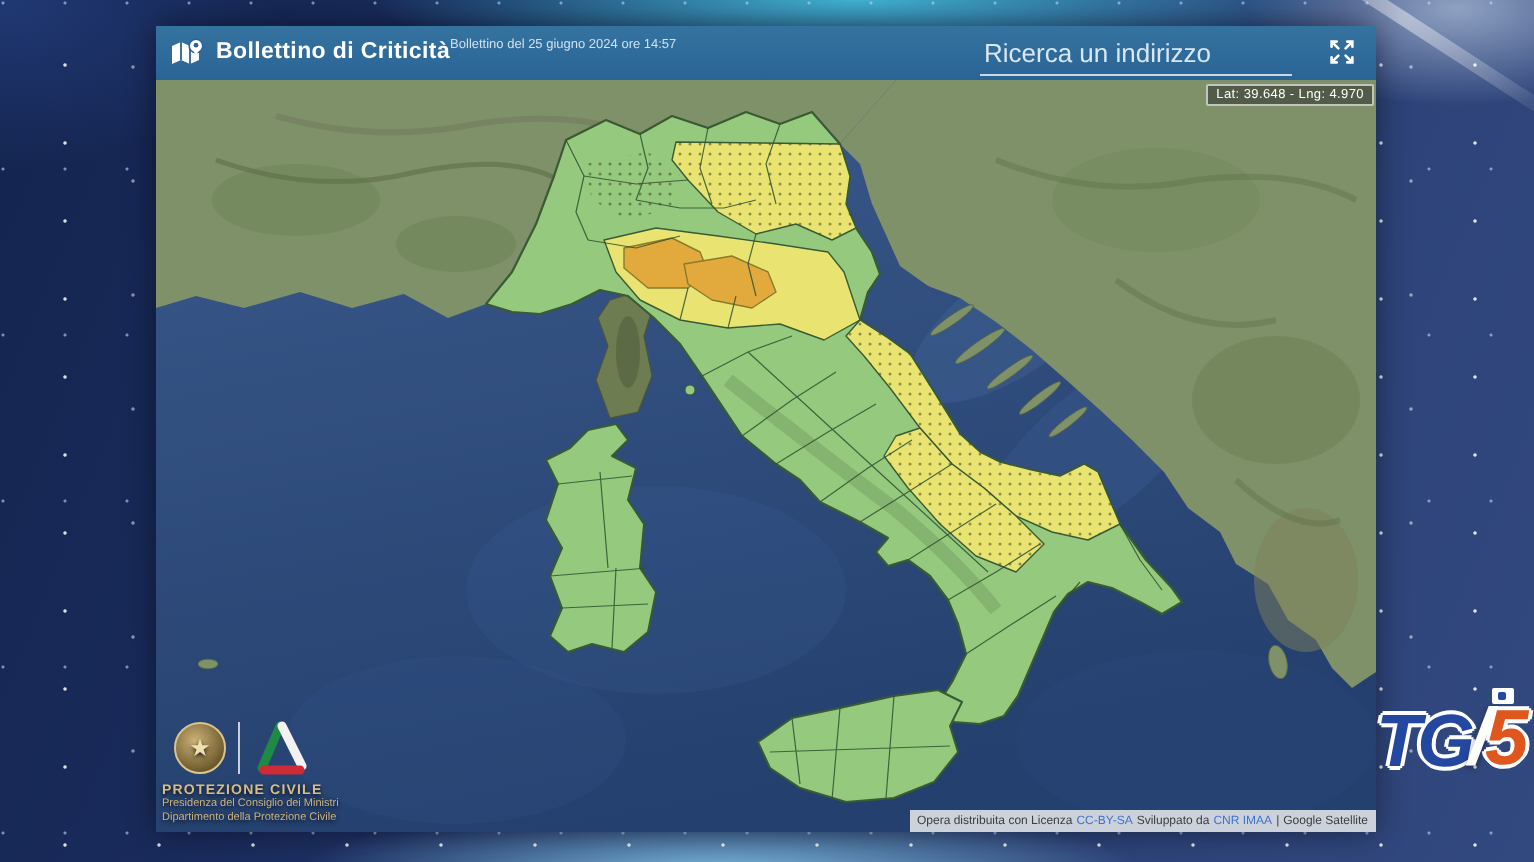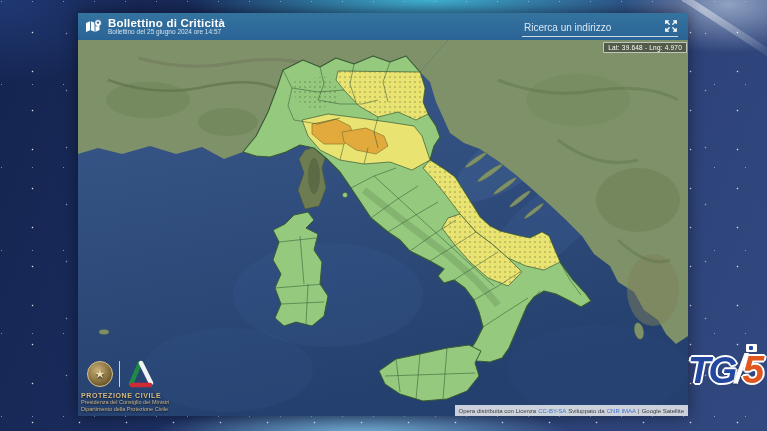--- a/index.html
+++ b/index.html
@@ -26,26 +26,26 @@
   }
   .streak{position:absolute;right:-30px;top:6px;width:190px;height:7px;
     background:linear-gradient(90deg,rgba(255,255,255,0),rgba(255,255,255,.45),rgba(255,255,255,0));
     transform:rotate(33deg);pointer-events:none;}
 
   
   #panel{position:absolute;left:78px;top:13px;width:610px;height:403px;box-shadow:0 0 14px rgba(0,0,0,.45);}
   #header{position:absolute;left:0;top:0;width:100%;height:27px;z-index:5;
     background:linear-gradient(#35739f,#2a6496);display:flex;align-items:center;}
   .title-block{display:flex;align-items:center;gap:5px;padding-left:7px;color:#fff;}
-  .title-texts{display:flex;flex-direction:column;line-height:1.05;}
+  .title-texts{display:flex;flex-direction:row;line-height:1.05;}
   .title-main{font-size:11.5px;font-weight:bold;letter-spacing:.2px;}
   .title-sub{font-size:6.5px;color:#cfe1f0;}
   #search-wrap{position:absolute;left:412px;top:4px;width:156px;}
   #search-input{width:100%;background:transparent;border:none;border-bottom:1px solid rgba(255,255,255,.75);
-    color:#eaf3fb;font-size:10px;padding:2px 2px 3px;outline:none;font-family:"Liberation Sans",sans-serif;margin-left:32px;}
+    color:#eaf3fb;font-size:13px;padding:2px 2px 3px;outline:none;font-family:"Liberation Sans",sans-serif;}
   #search-input::placeholder{color:#d9e7f3;opacity:1;}
   #expand-btn{position:absolute;left:585px;top:6px;width:16px;height:16px;cursor:pointer;background:transparent;border:none;padding:0;}
 
   #coords-badge{position:absolute;right:1px;top:29px;z-index:4;
     background:rgba(45,45,45,.55);border:1px solid rgba(255,255,255,.65);
     color:#fff;font-size:6.5px;padding:1px 4px;border-radius:1px;letter-spacing:.2px;}
 
   #map-canvas{position:absolute;left:0;top:27px;width:610px;height:376px;display:block;}
 
   

